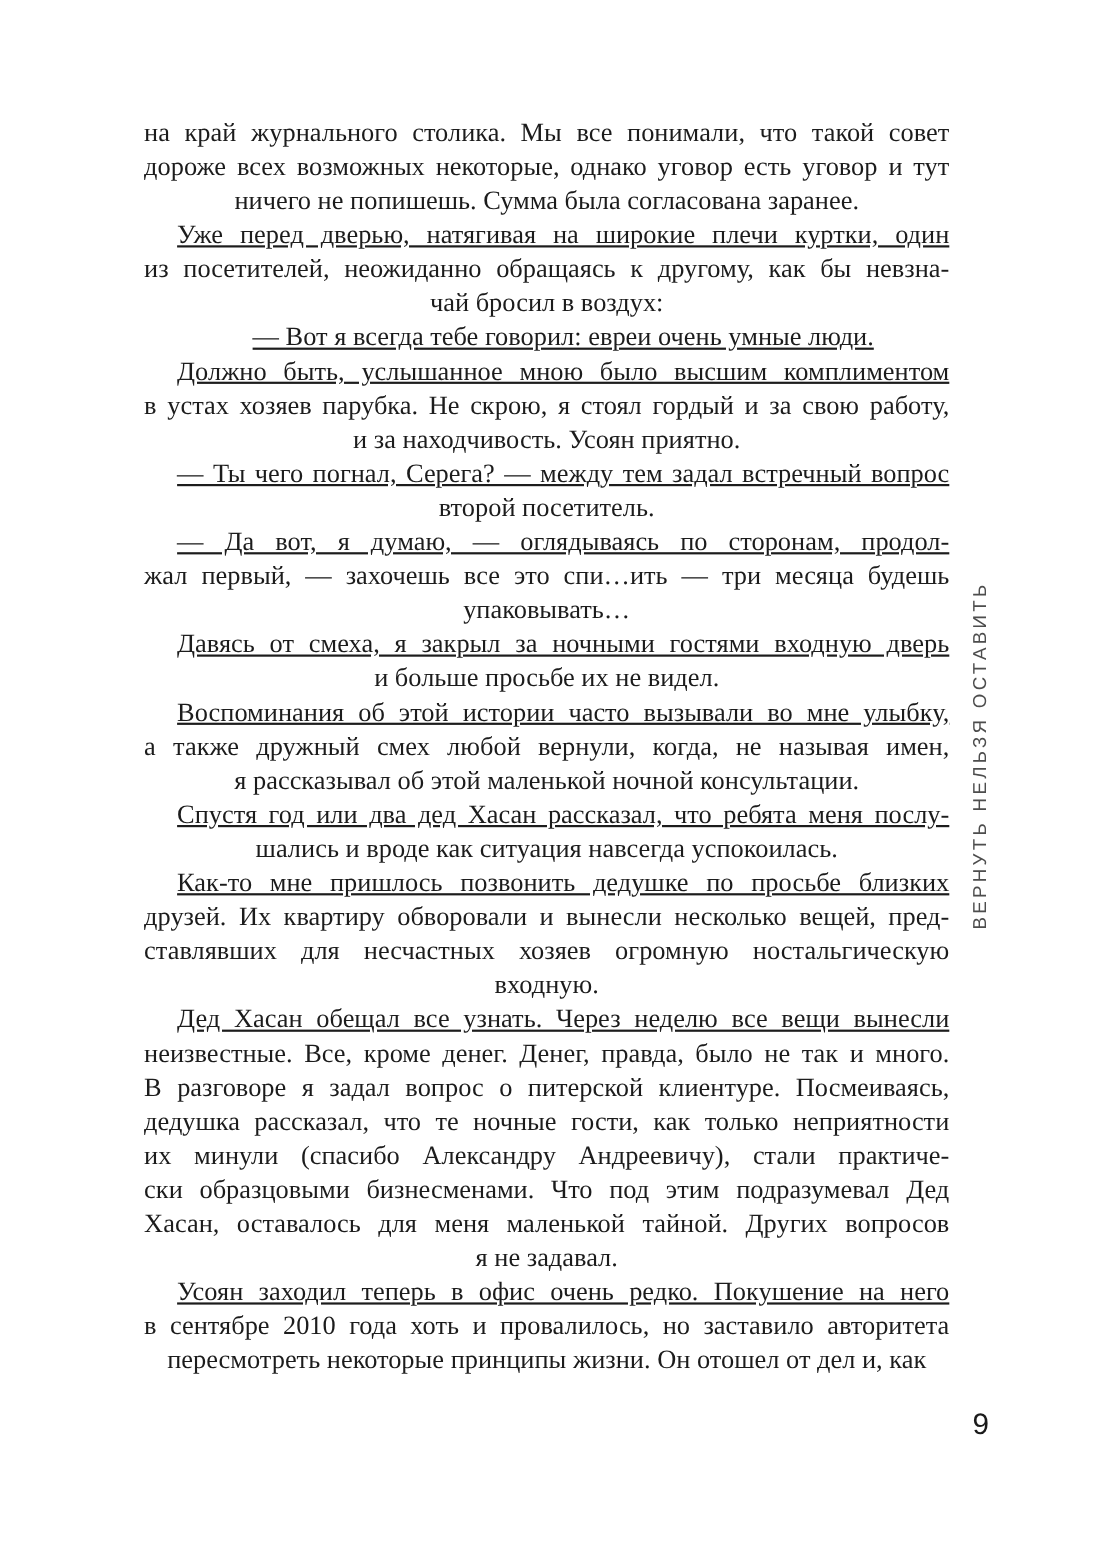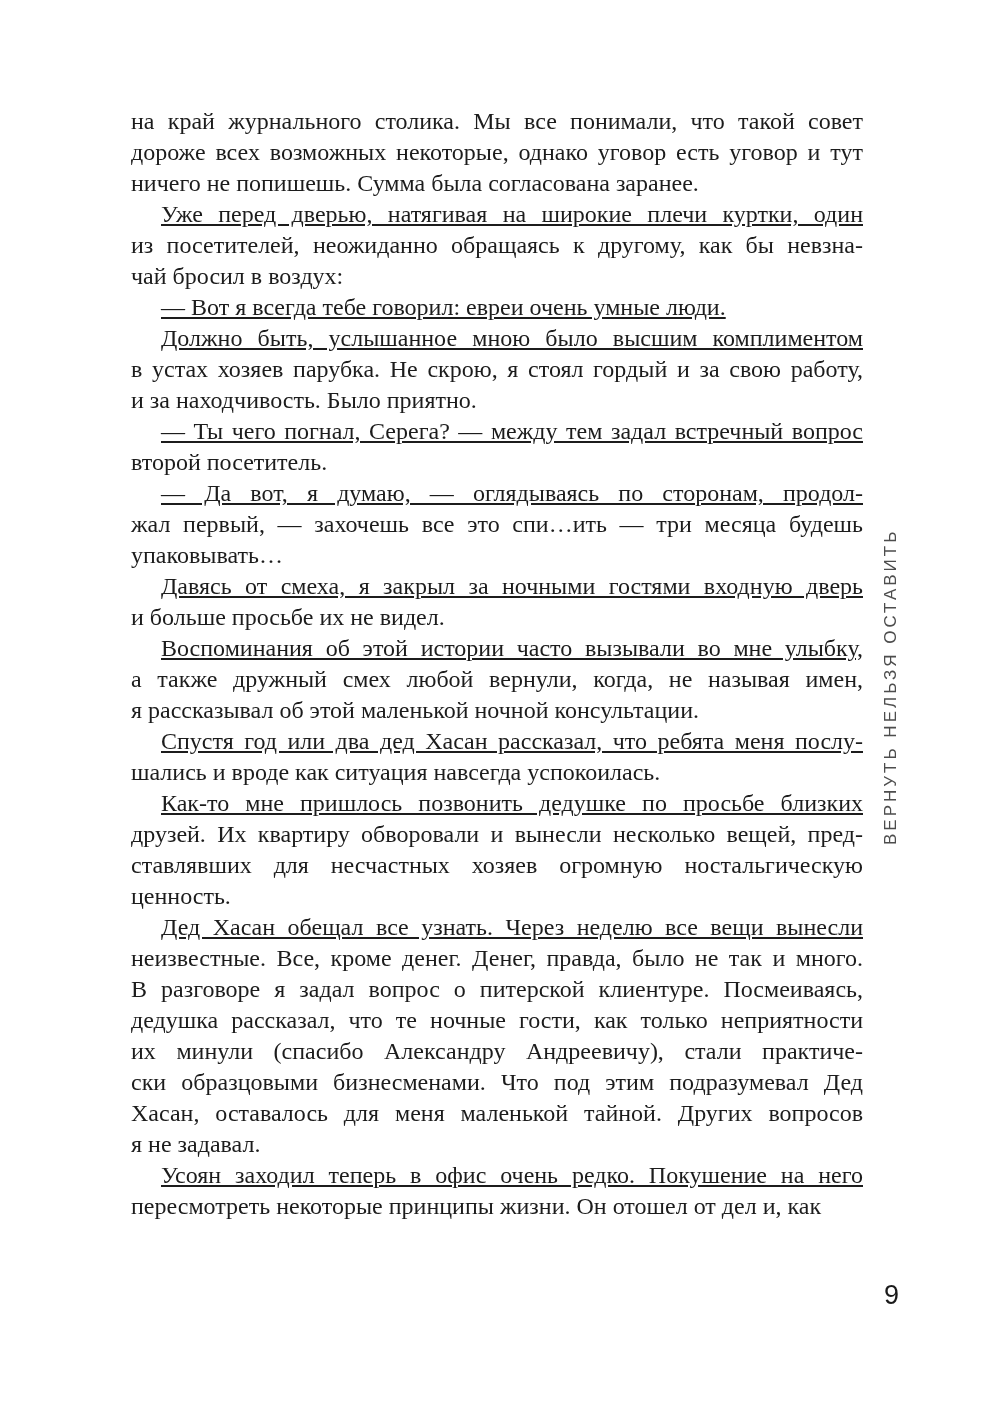--- a/index.html
+++ b/index.html
@@ -28,21 +28,21 @@
     font-size: 24px;
     line-height: 31px;
     color: #1c1c1c;
     margin-left: 37px;
   }
   .para {
     margin: 0;
     padding: 0;
   }
   .line {
-    text-align: left;
+    text-align: center;
     white-space: normal;
   }
   .line.just {
     text-align: justify;
     text-align-last: justify;
   }
   .line.first {
     text-indent: 30px;
     text-decoration: underline;
   }
@@ -86,21 +86,21 @@
         <div class="line just first">Уже перед дверью, натягивая на широкие плечи куртки, один</div>
         <div class="line just">из посетителей, неожиданно обращаясь к другому, как бы невзна-</div>
         <div class="line">чай бросил в воздух:</div>
       </div>
       <div class="para">
         <div class="line first">— Вот я всегда тебе говорил: евреи очень умные люди.</div>
       </div>
       <div class="para">
         <div class="line just first">Должно быть, услышанное мною было высшим комплиментом</div>
         <div class="line just">в устах хозяев парубка. Не скрою, я стоял гордый и за свою работу,</div>
-        <div class="line">и за находчивость. Было приятно.</div>
+        <div class="line">и за находчивость. Усоян приятно.</div>
       </div>
       <div class="para">
         <div class="line just first">— Ты чего погнал, Серега? — между тем задал встречный вопрос</div>
         <div class="line">второй посетитель.</div>
       </div>
       <div class="para">
         <div class="line just first">— Да вот, я думаю, — оглядываясь по сторонам, продол-</div>
         <div class="line just">жал первый, — захочешь все это спи…ить — три месяца будешь</div>
         <div class="line">упаковывать…</div>
       </div>
@@ -114,34 +114,35 @@
         <div class="line">я рассказывал об этой маленькой ночной консультации.</div>
       </div>
       <div class="para">
         <div class="line just first">Спустя год или два дед Хасан рассказал, что ребята меня послу-</div>
         <div class="line">шались и вроде как ситуация навсегда успокоилась.</div>
       </div>
       <div class="para">
         <div class="line just first">Как-то мне пришлось позвонить дедушке по просьбе близких</div>
         <div class="line just">друзей. Их квартиру обворовали и вынесли несколько вещей, пред-</div>
         <div class="line just">ставлявших для несчастных хозяев огромную ностальгическую</div>
-        <div class="line">ценность.</div>
+        <div class="line">входную.</div>
       </div>
       <div class="para">
         <div class="line just first">Дед Хасан обещал все узнать. Через неделю все вещи вынесли</div>
         <div class="line just">неизвестные. Все, кроме денег. Денег, правда, было не так и много.</div>
         <div class="line just">В разговоре я задал вопрос о питерской клиентуре. Посмеиваясь,</div>
         <div class="line just">дедушка рассказал, что те ночные гости, как только неприятности</div>
         <div class="line just">их минули (спасибо Александру Андреевичу), стали практиче-</div>
         <div class="line just">ски образцовыми бизнесменами. Что под этим подразумевал Дед</div>
         <div class="line just">Хасан, оставалось для меня маленькой тайной. Других вопросов</div>
         <div class="line">я не задавал.</div>
       </div>
       <div class="para">
         <div class="line just first">Усоян заходил теперь в офис очень редко. Покушение на него</div>
+        <div class="line just">в сентябре 2010 года хоть и провалилось, но заставило авторитета</div>
         <div class="line">пересмотреть некоторые принципы жизни. Он отошел от дел и, как</div>
       </div>
     </div>
 
   <div class="running-title">ВЕРНУТЬ НЕЛЬЗЯ ОСТАВИТЬ</div>
 
   <div class="page-number">9</div>
 
 </div>
 

